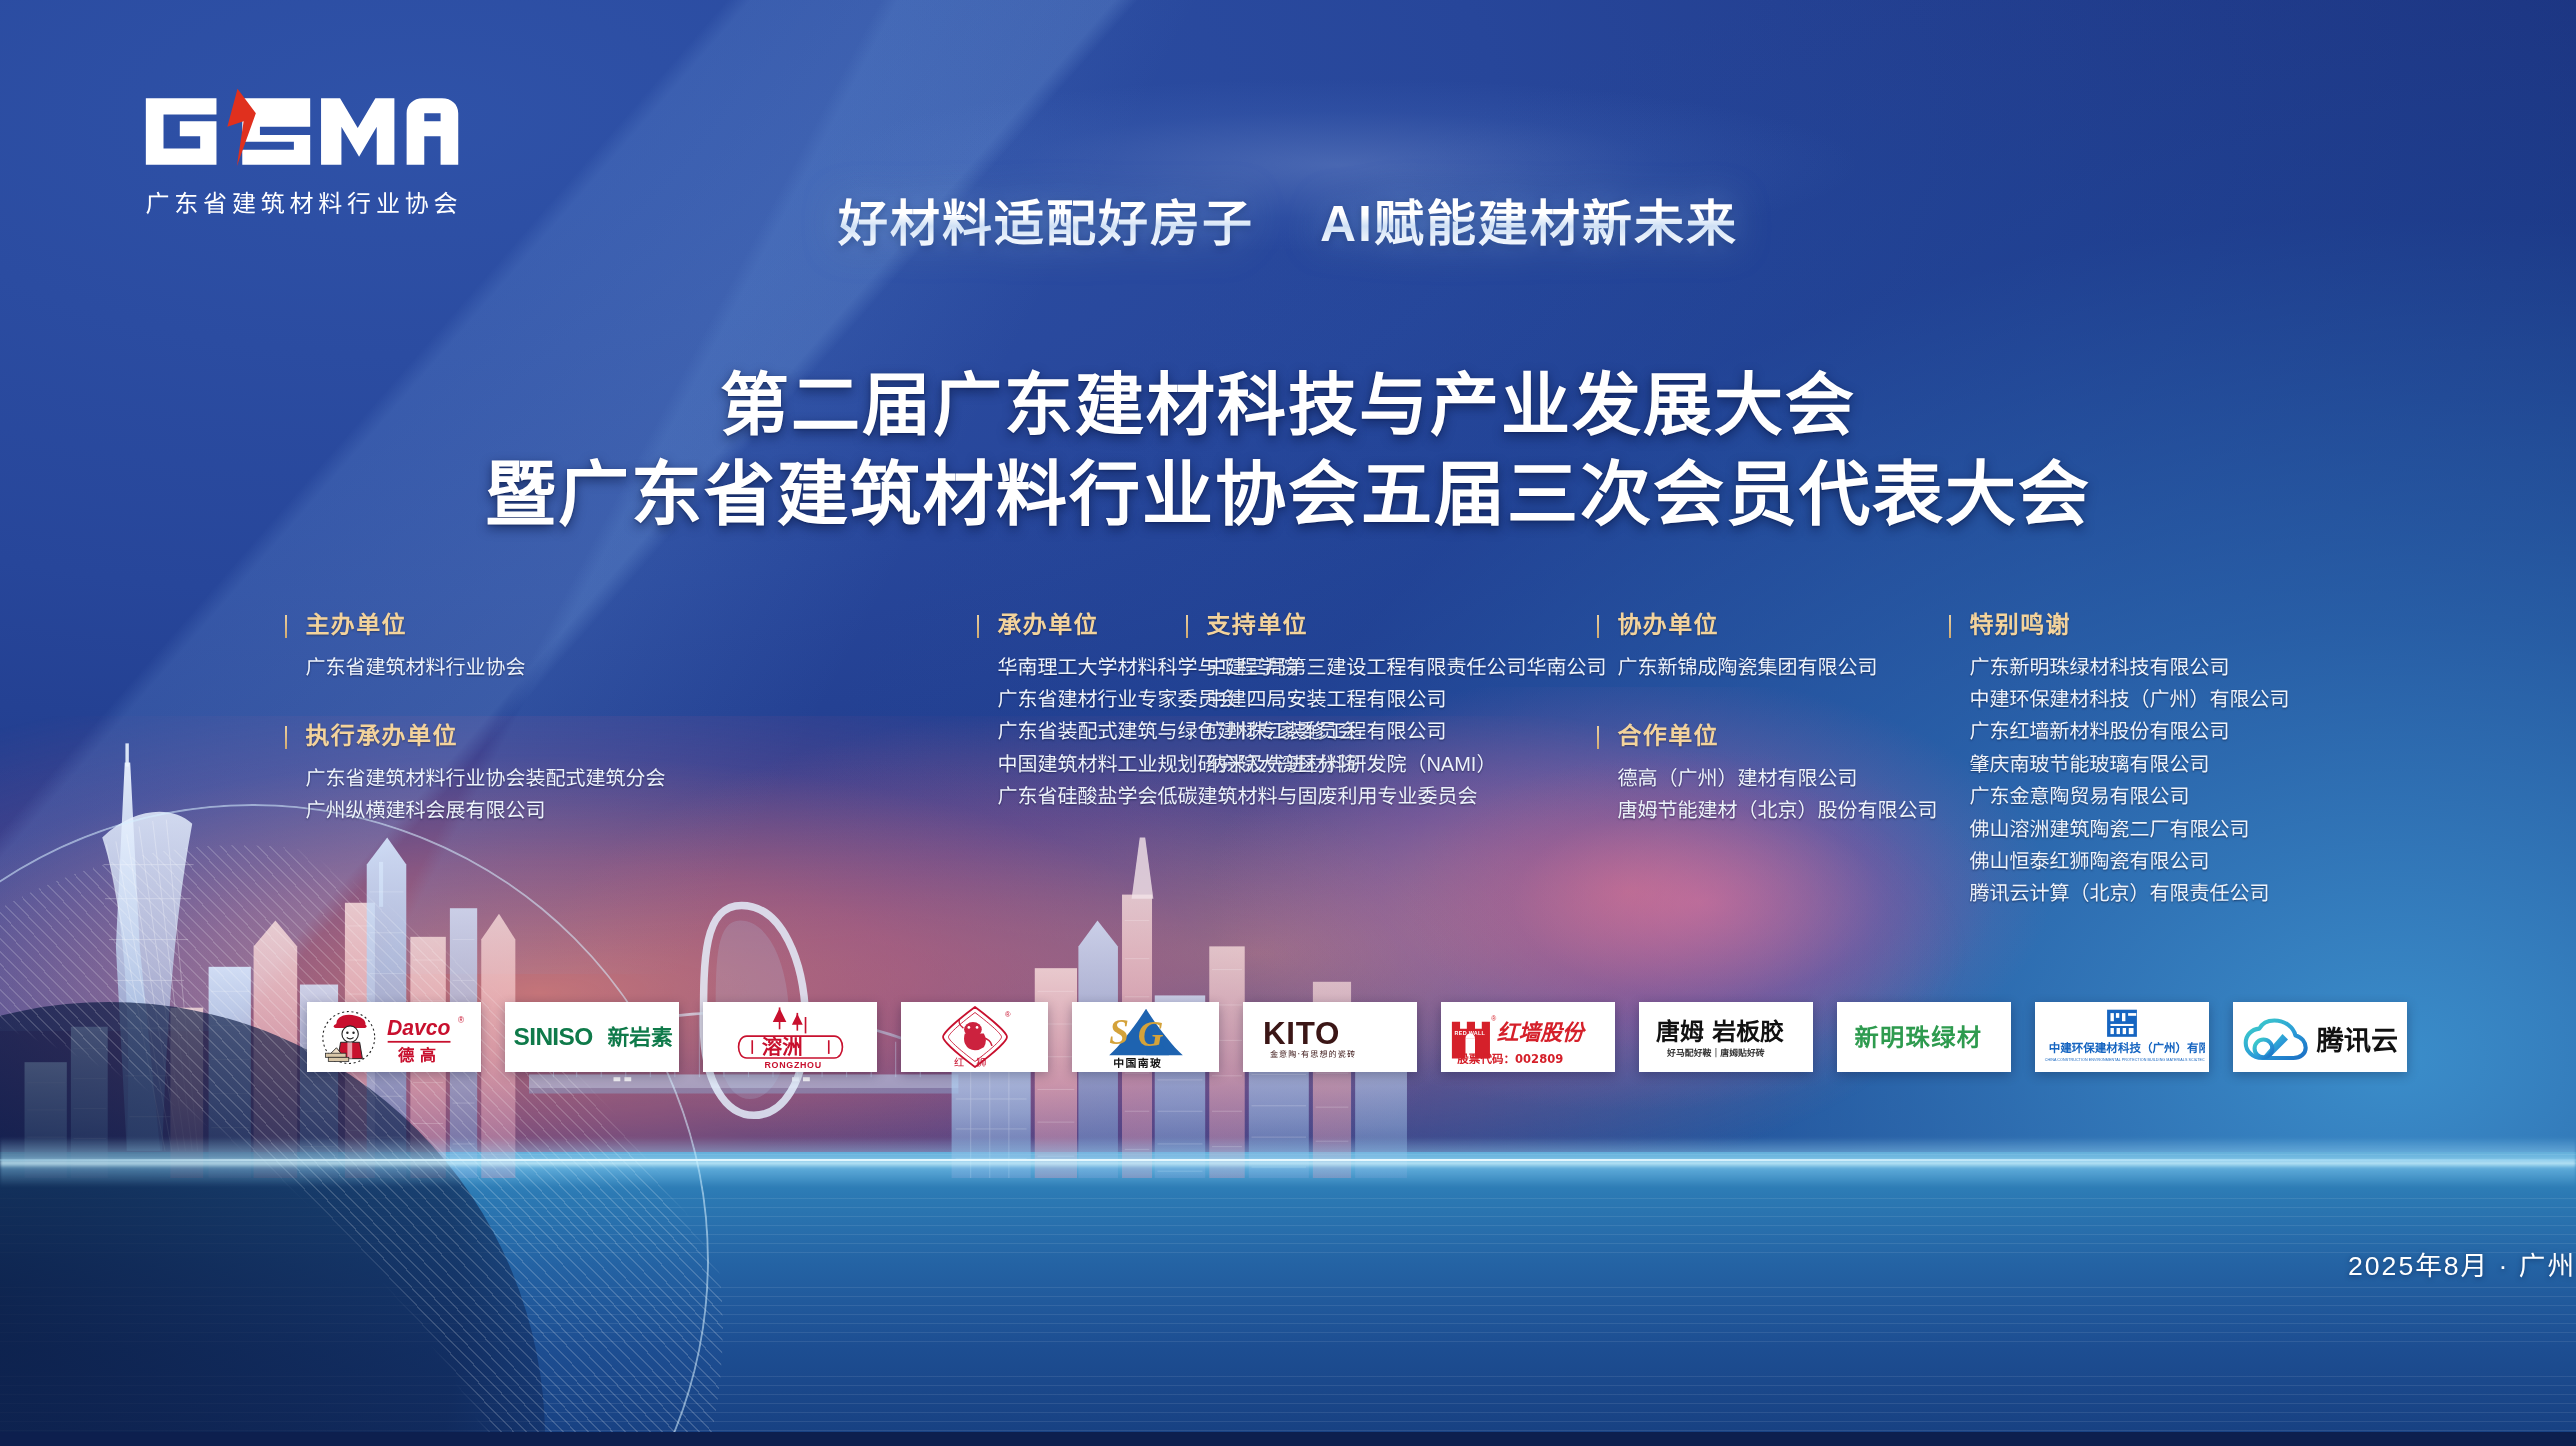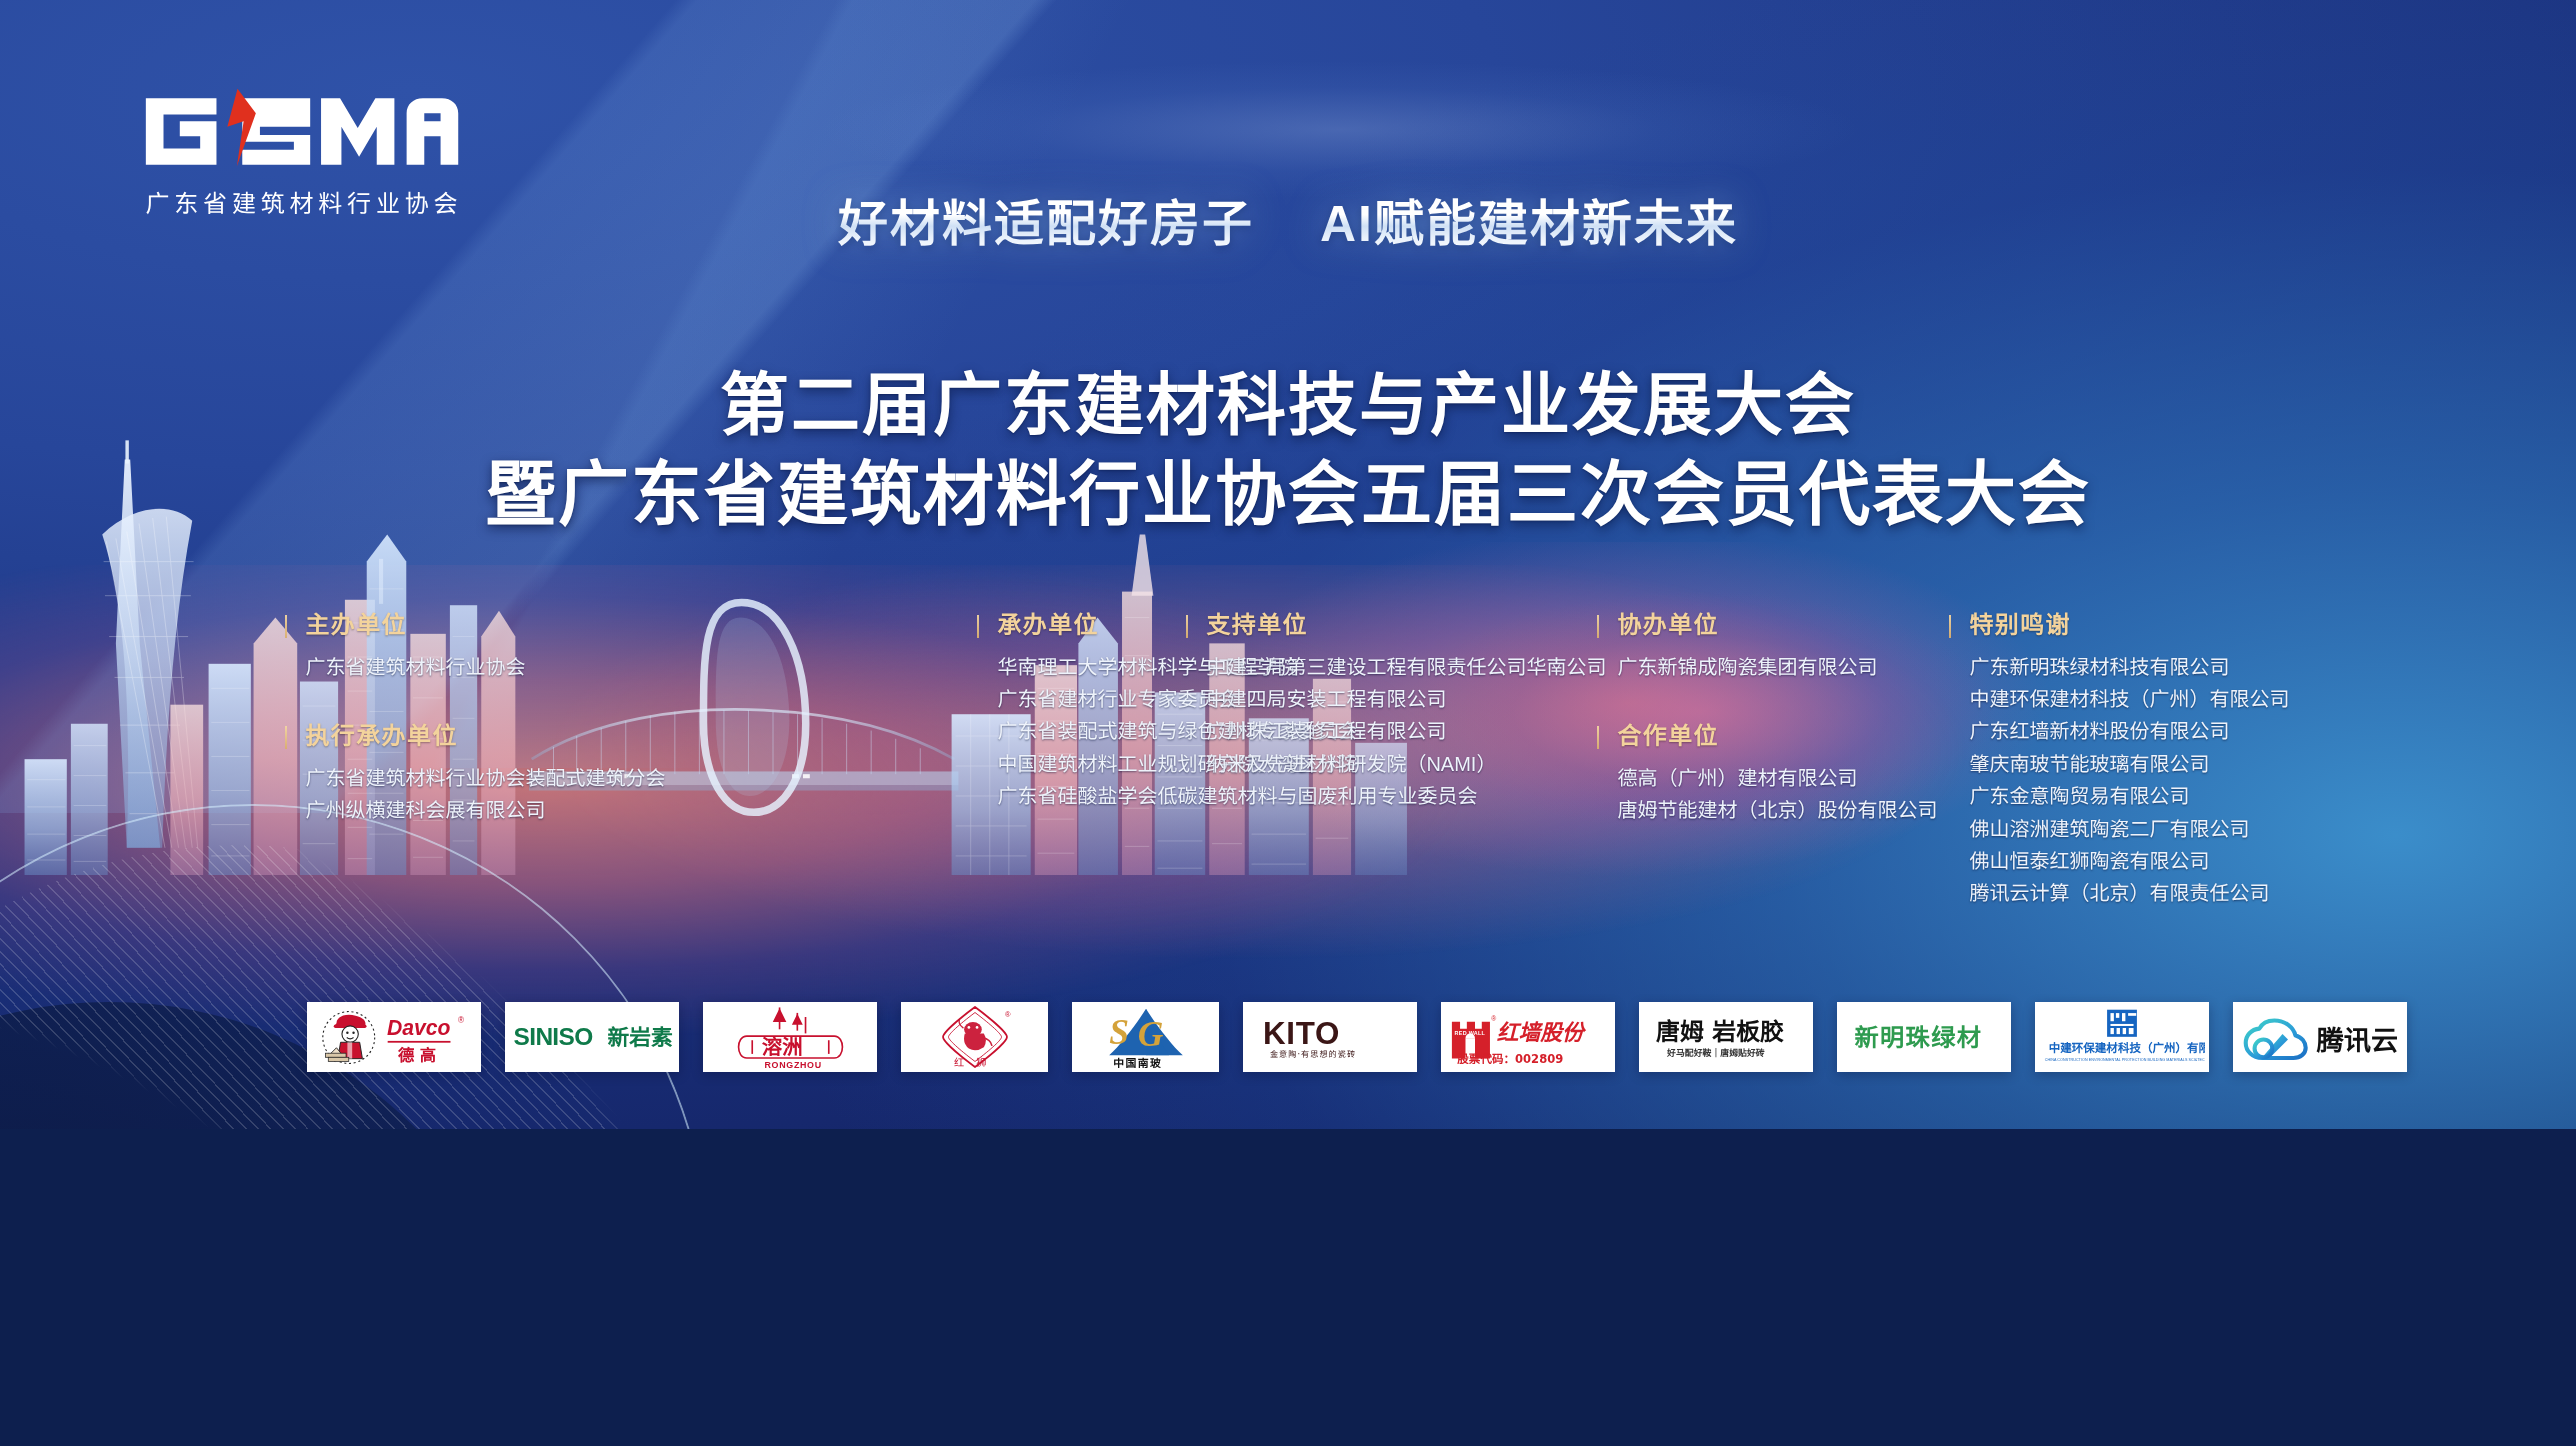--- a/index.html
+++ b/index.html
@@ -1,21 +1,21 @@
 <!DOCTYPE html>
 <html lang="zh-CN" style="font-size:11px"><head>
 <meta charset="utf-8">
 <title>GBMA Conference Backdrop</title>
 <style>
   * { margin:0; padding:0; box-sizing:border-box; }
   html,body { width:2576px; height:1447px; overflow:hidden; background:#0d1f4e; }
   body { font-family:"Liberation Sans","DejaVu Sans",sans-serif; }
 
   
-  #stage { position:relative; width:2576px; height:1129px; overflow:hidden;padding-left:32px; }
+  #stage { position:relative; width:2576px; height:1432px; overflow:hidden;padding-left:32px; }
 
   
   .bg-base{
     position:absolute; inset:0;
     background:
       radial-gradient(ellipse 150% 120% at 16% 8%, #2f52a8 0%, #27469a 28%, #1d3582 55%, #15266a 80%, #10204f 100%);
   }
   
   .bg-right{
     position:absolute; inset:0;

